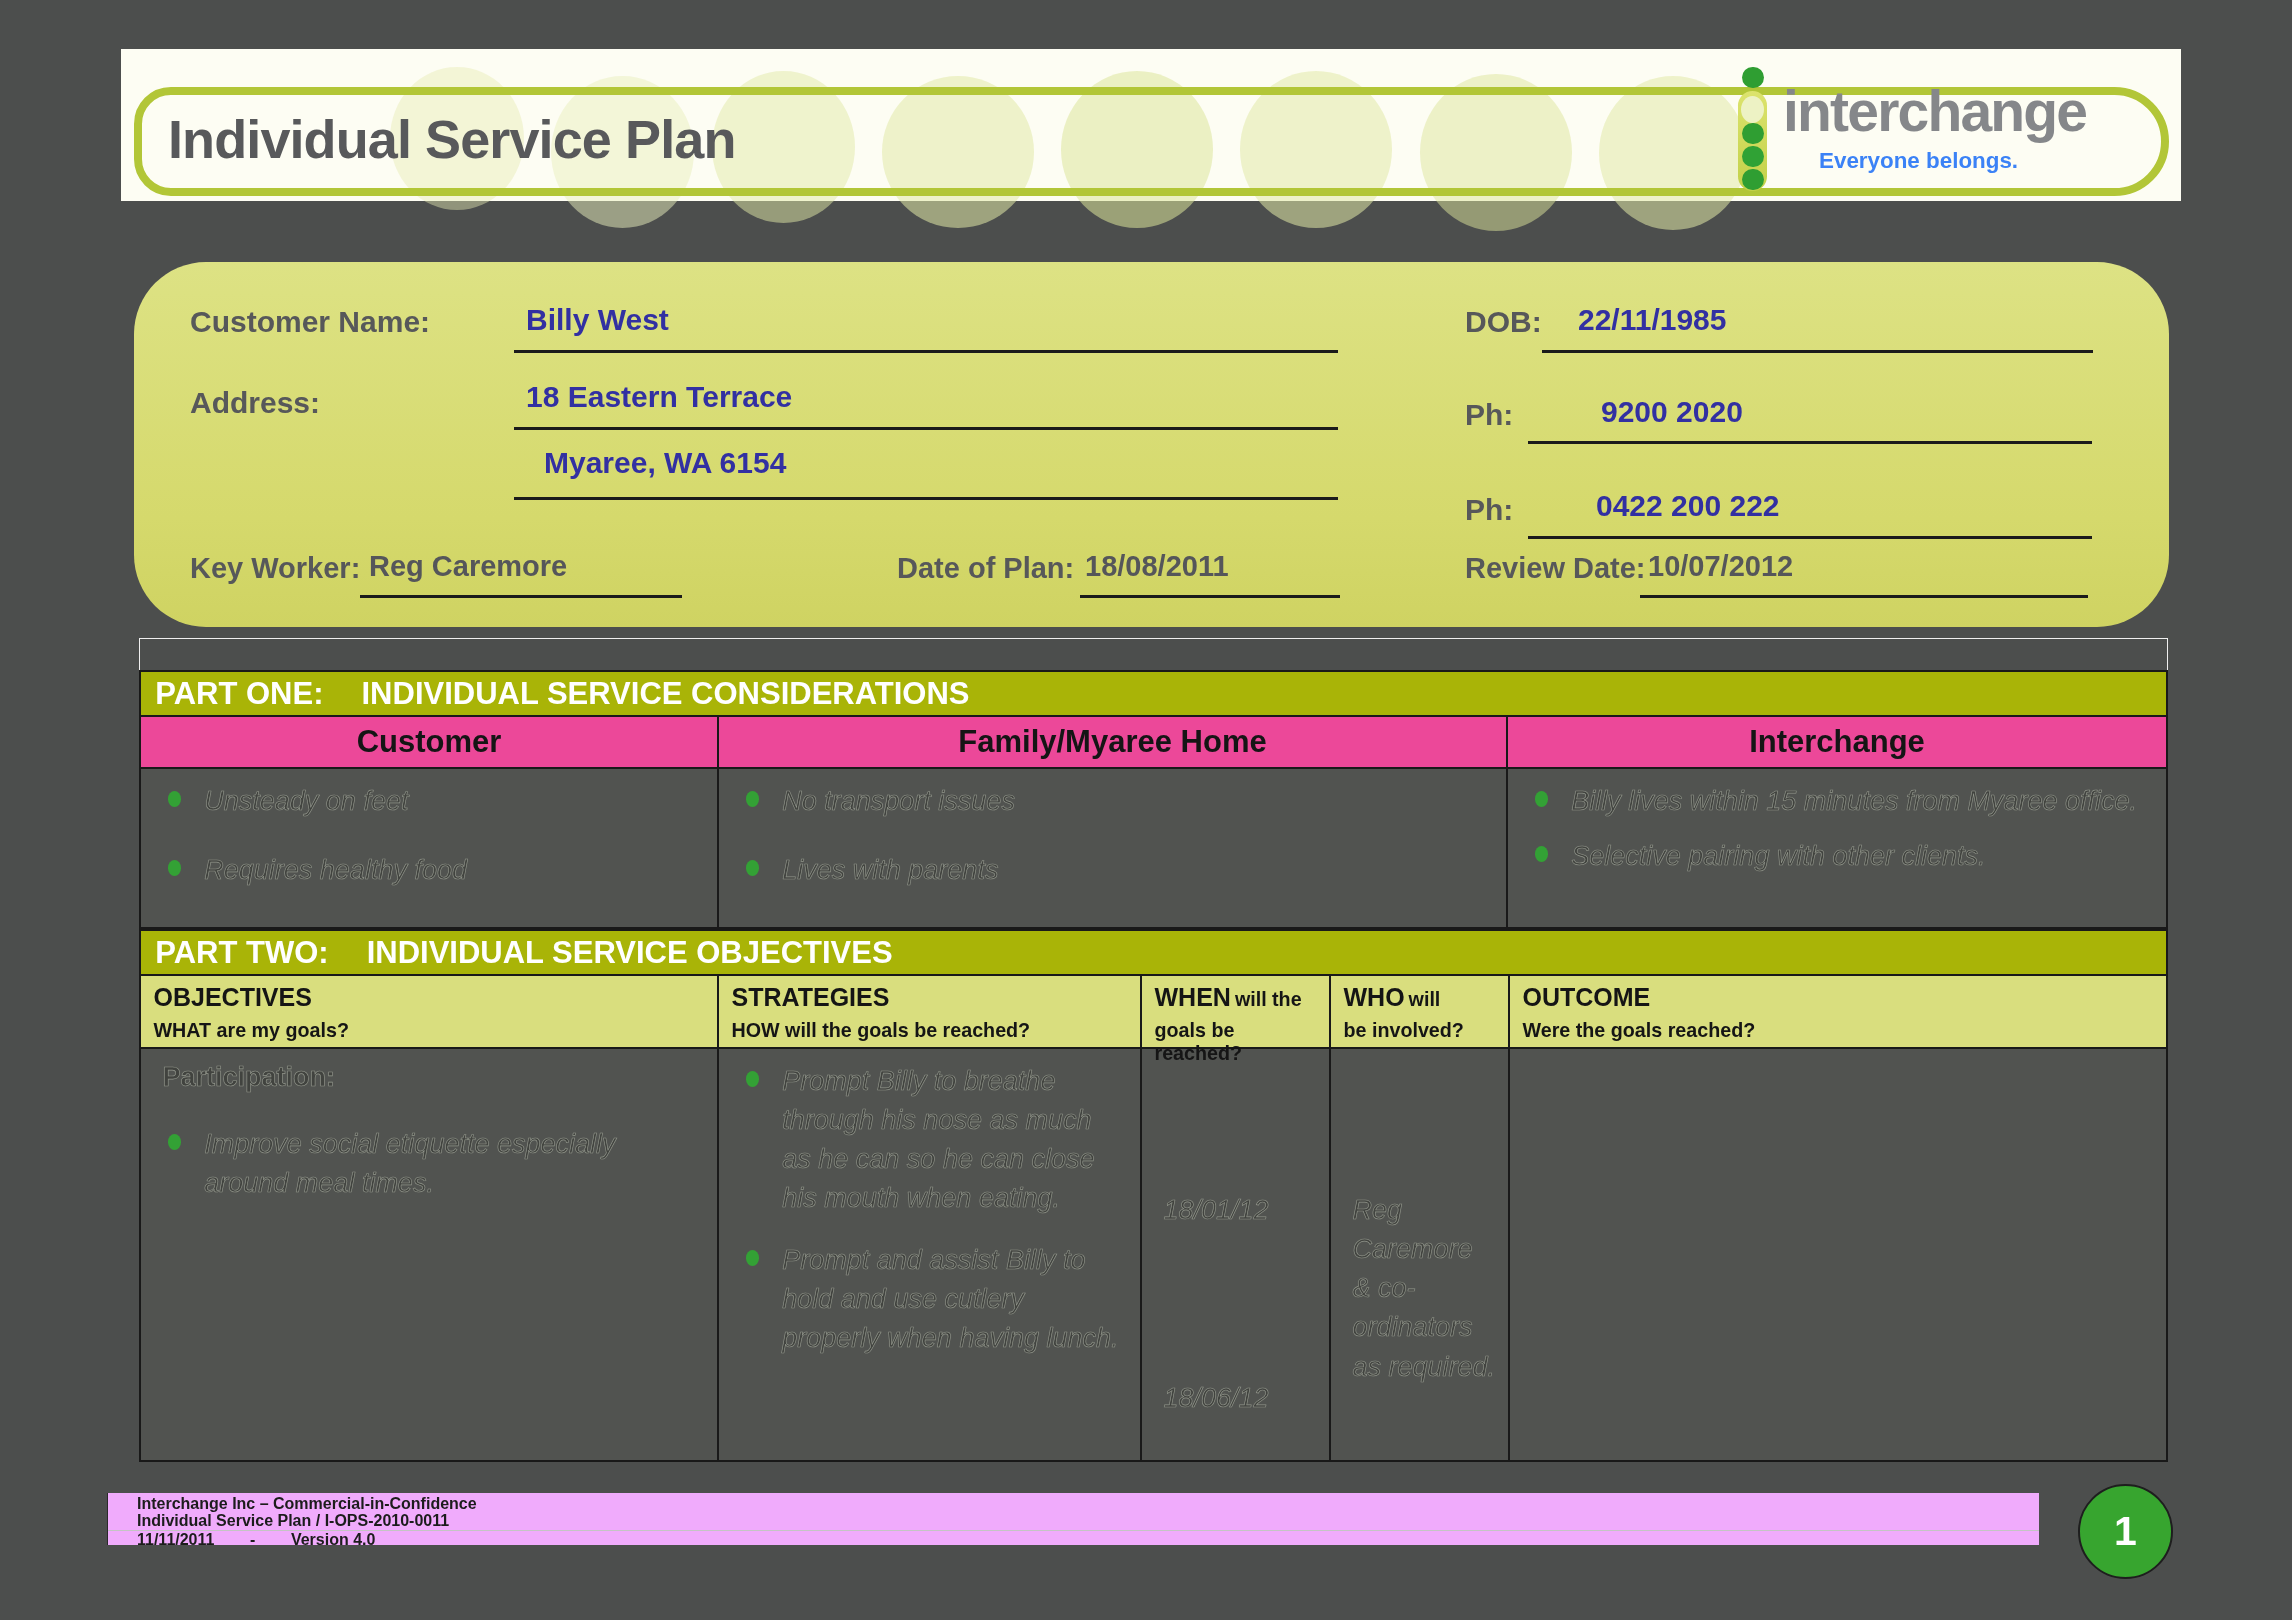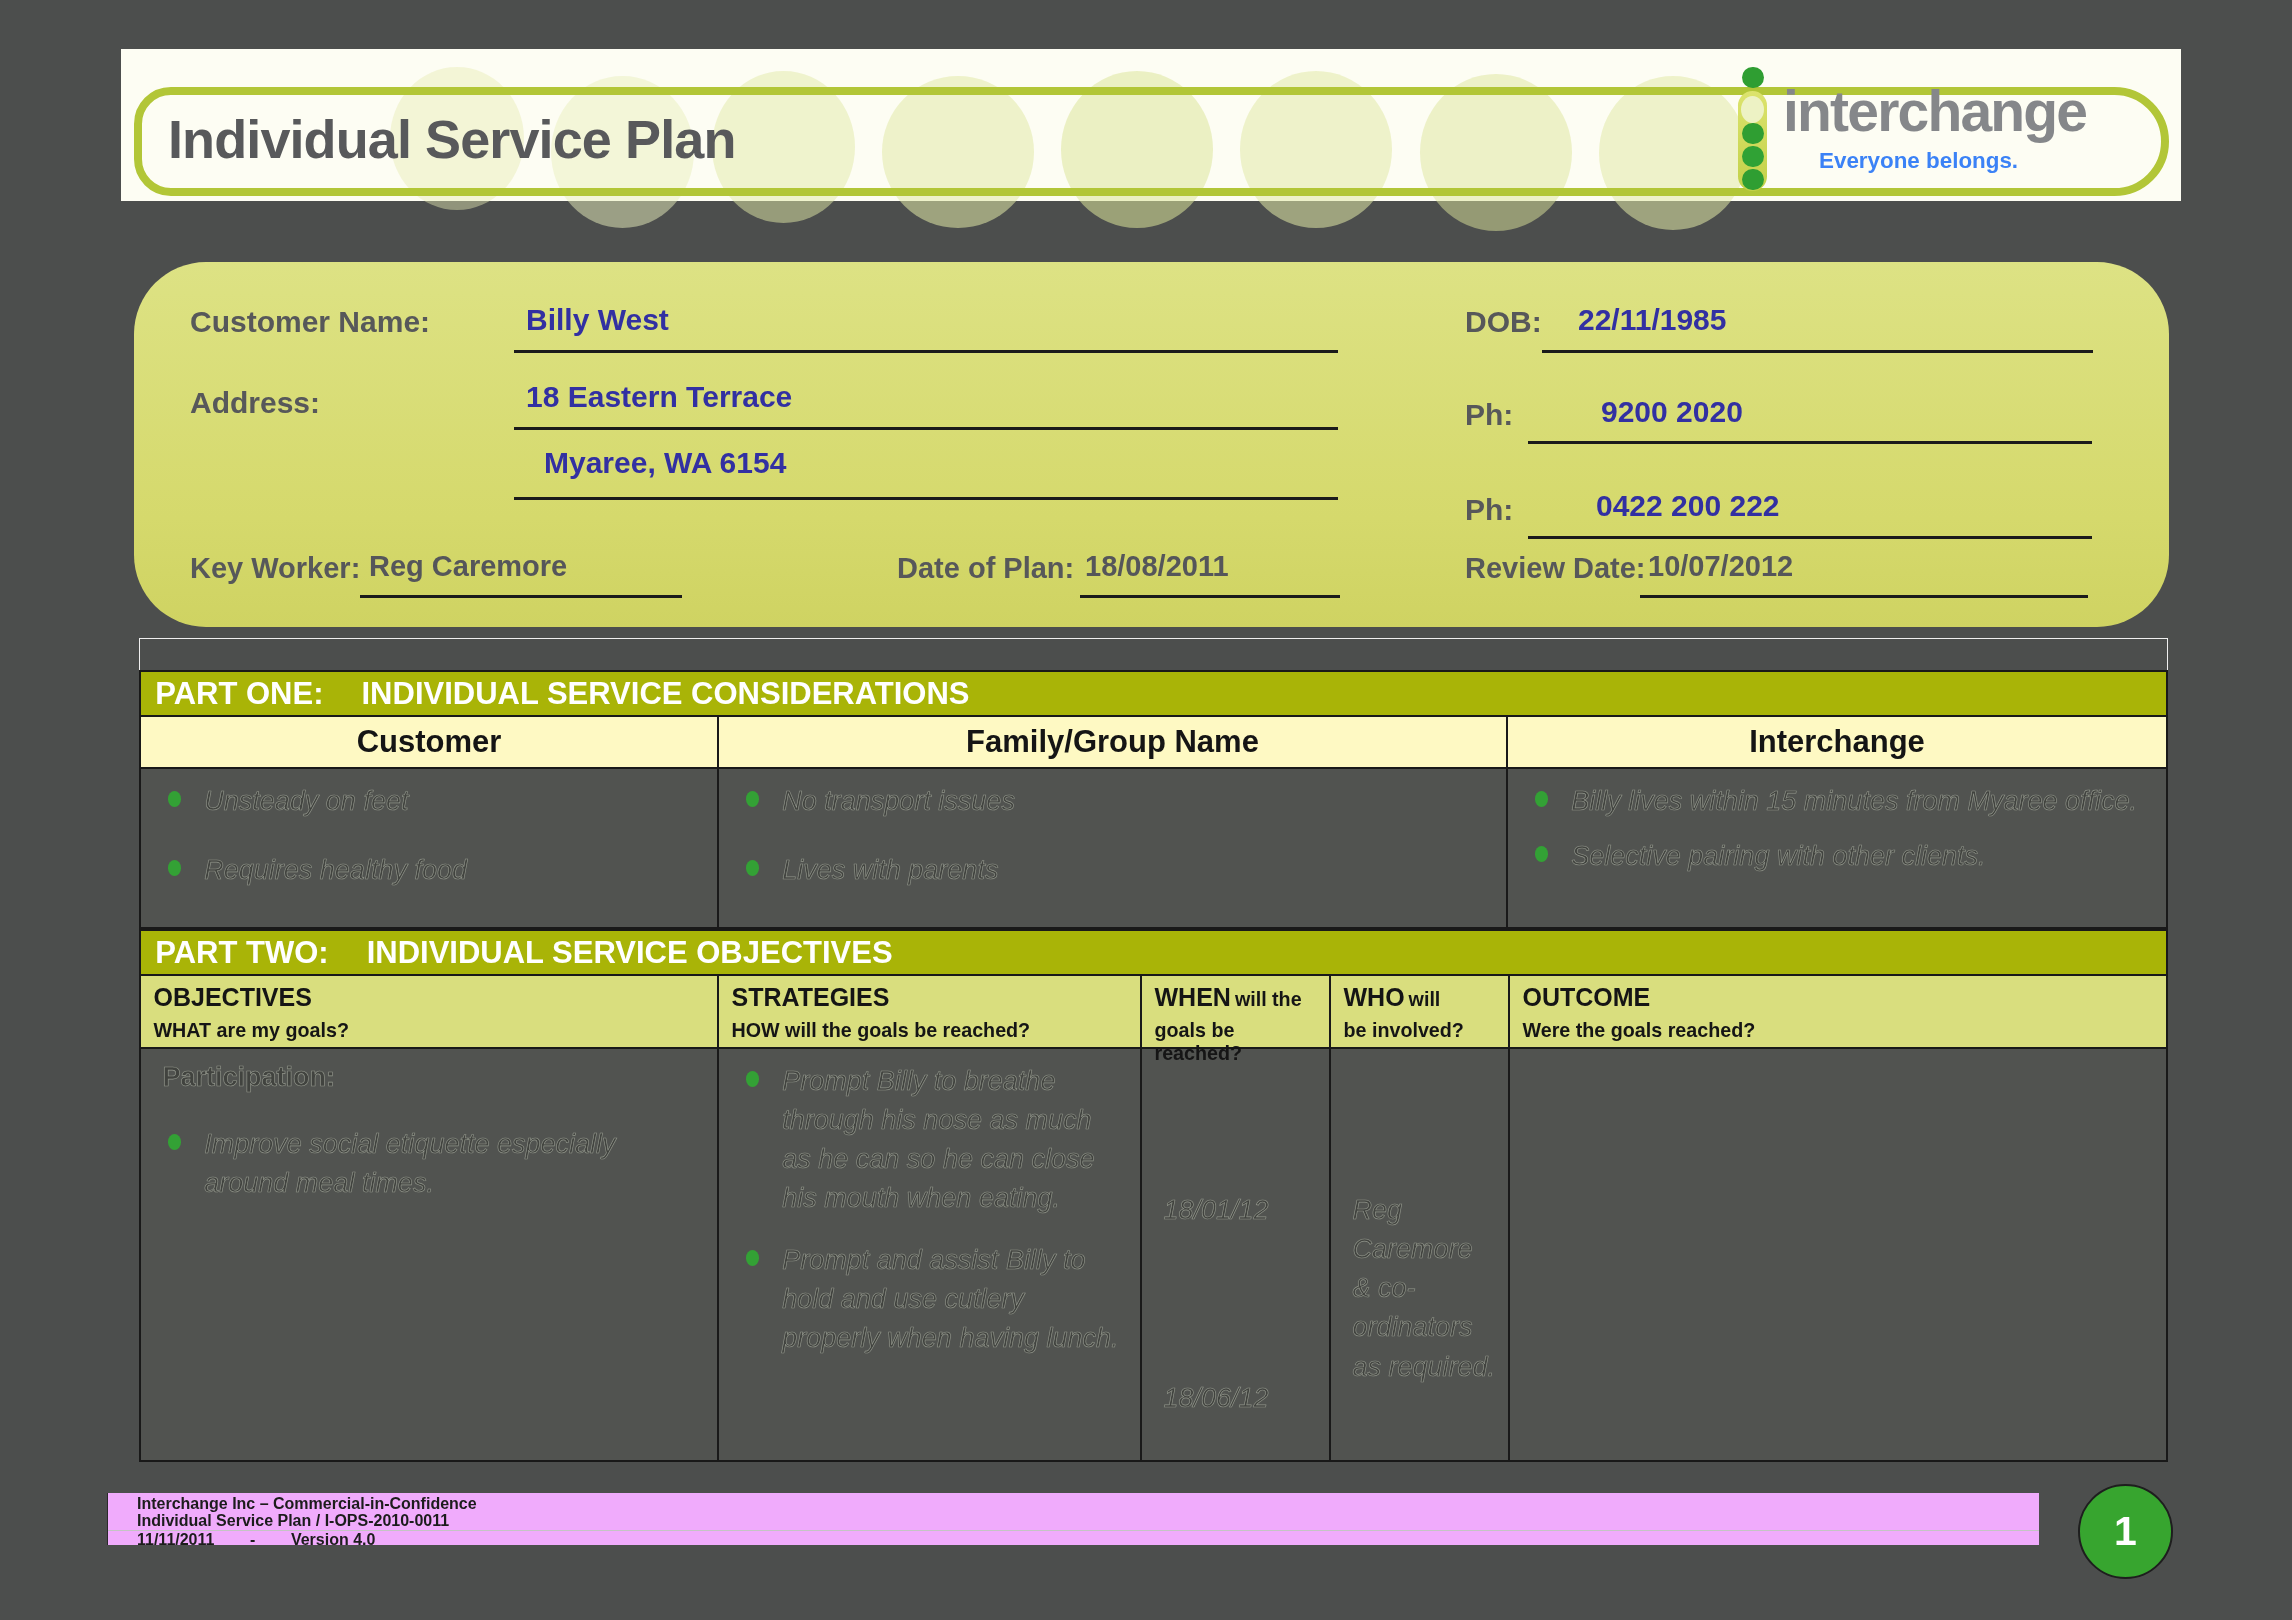--- a/index.html
+++ b/index.html
@@ -31,21 +31,21 @@
   .val-gray{position:absolute;font-size:29px;font-weight:bold;color:#55565a;white-space:nowrap;}
   .uline{position:absolute;height:2.7px;background:#1b1b1b;}
 
   
   .tablewrap{position:absolute;left:139px;top:638px;width:2029px;}
   .empty-row{height:32px;border:1.8px solid #efefef;border-bottom:none;box-sizing:border-box;}
   .band{height:47px;background:#a9b407;border:2.7px solid #191919;box-sizing:border-box;
         display:flex;align-items:center;padding-left:14.3px;color:#ffffff;
         font-size:31px;font-weight:bold;letter-spacing:0;}
   .band .bsub{margin-left:38px;}
-  .hdr1{display:flex;background:#fef9c3;border-left:2.7px solid #191919;border-right:2.7px solid #191919;
+  .hdr1{display:flex;background:#ec4899;border-left:2.7px solid #191919;border-right:2.7px solid #191919;
         border-bottom:2.7px solid #191919;box-sizing:border-box;height:52px;}
   .hdr1 .hcell{display:flex;align-items:center;justify-content:center;
         font-size:31px;font-weight:bold;color:#151515;box-sizing:border-box;}
   .vline{border-right:2.7px solid #191919;}
   .row{display:flex;border-left:2.7px solid #191919;border-right:2.7px solid #191919;
        border-bottom:2.7px solid #191919;box-sizing:border-box;background:#515350;}
   .cell{box-sizing:border-box;position:relative;padding:12.5px 18px 0 21.5px;}
   .hdr2{display:flex;background:#d9de7e;border-left:2.7px solid #191919;border-right:2.7px solid #191919;
         border-bottom:2.7px solid #191919;box-sizing:border-box;height:73px;}
   .h2cell{box-sizing:border-box;padding:7.2px 9px 0 12.5px;color:#151515;}
@@ -143,21 +143,21 @@
 
     <div class="empty-row"></div>
 
     <div class="band">
       <span>PART ONE:</span>
       <span class="bsub">INDIVIDUAL SERVICE CONSIDERATIONS</span>
     </div>
 
     <div class="hdr1">
       <div class="hcell vline" style="width:578px;">Customer</div>
-      <div class="hcell vline" style="width:789px;">Family/Group Name</div>
+      <div class="hcell vline" style="width:789px;">Family/Myaree Home</div>
       <div class="hcell" style="flex:1;">Interchange</div>
     </div>
 
     <div class="row" style="height:160px;">
       <div class="cell vline" style="width:578px;">
         <div class="bullet">
           <span class="dot"></span>
           <span class="ghost">Unsteady on feet</span>
         </div>
         <div class="bullet">

